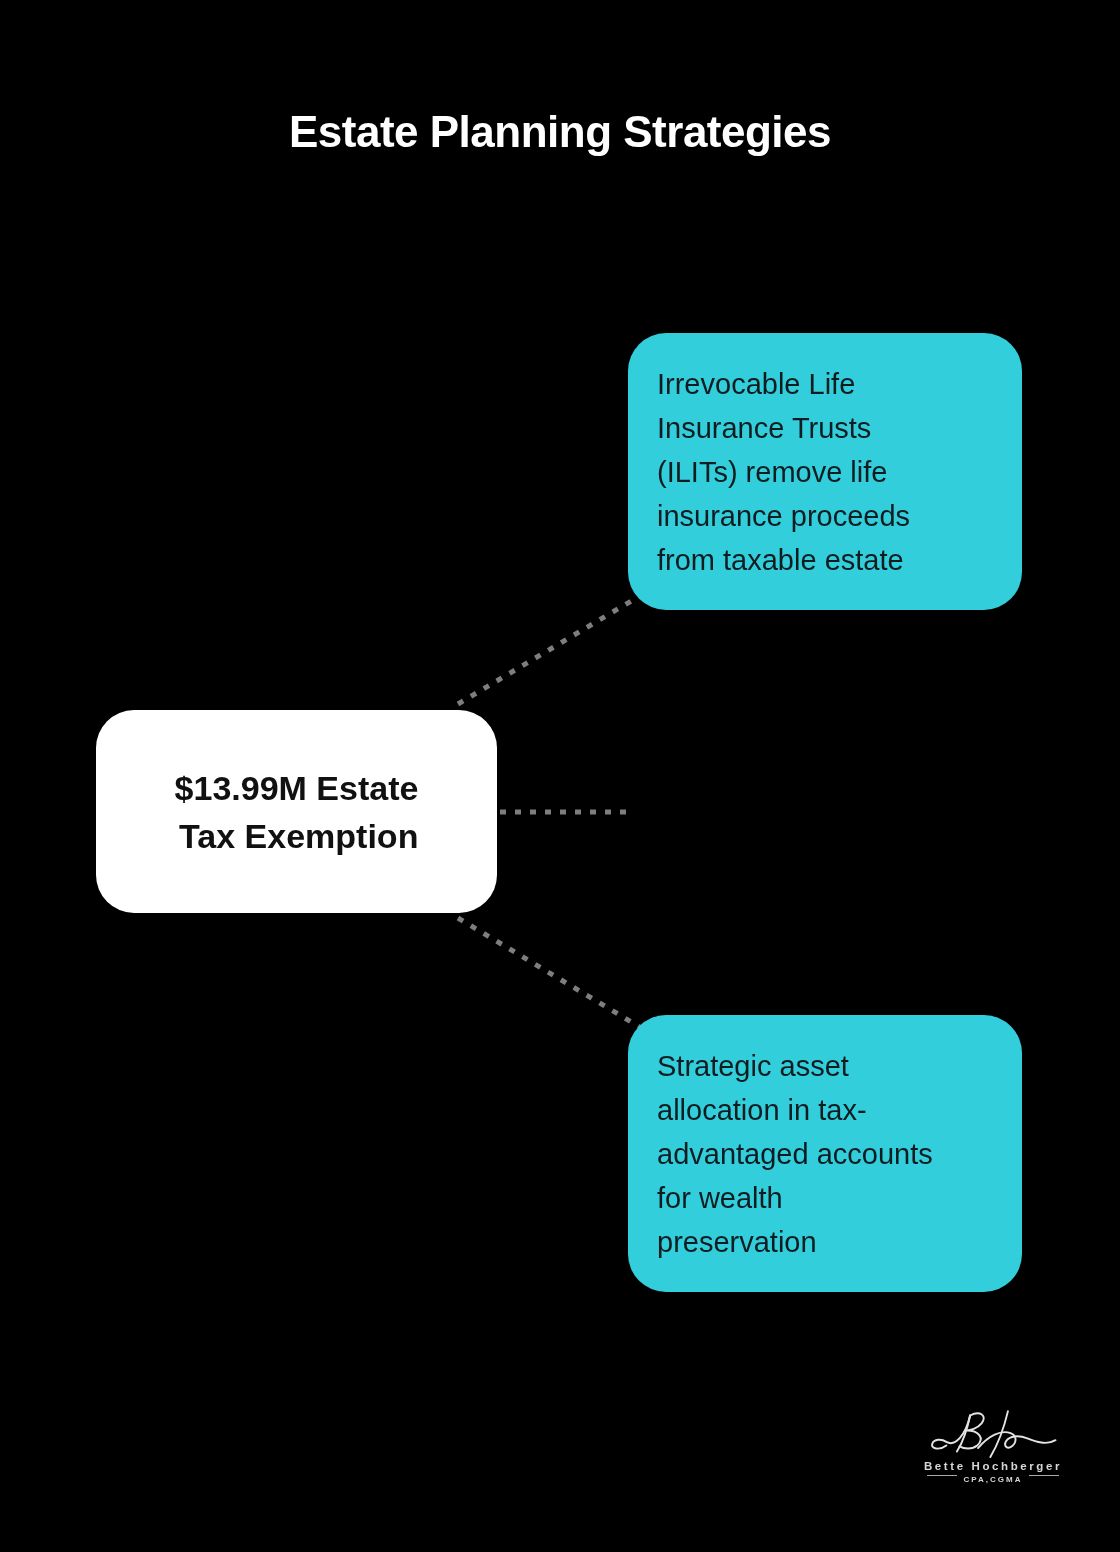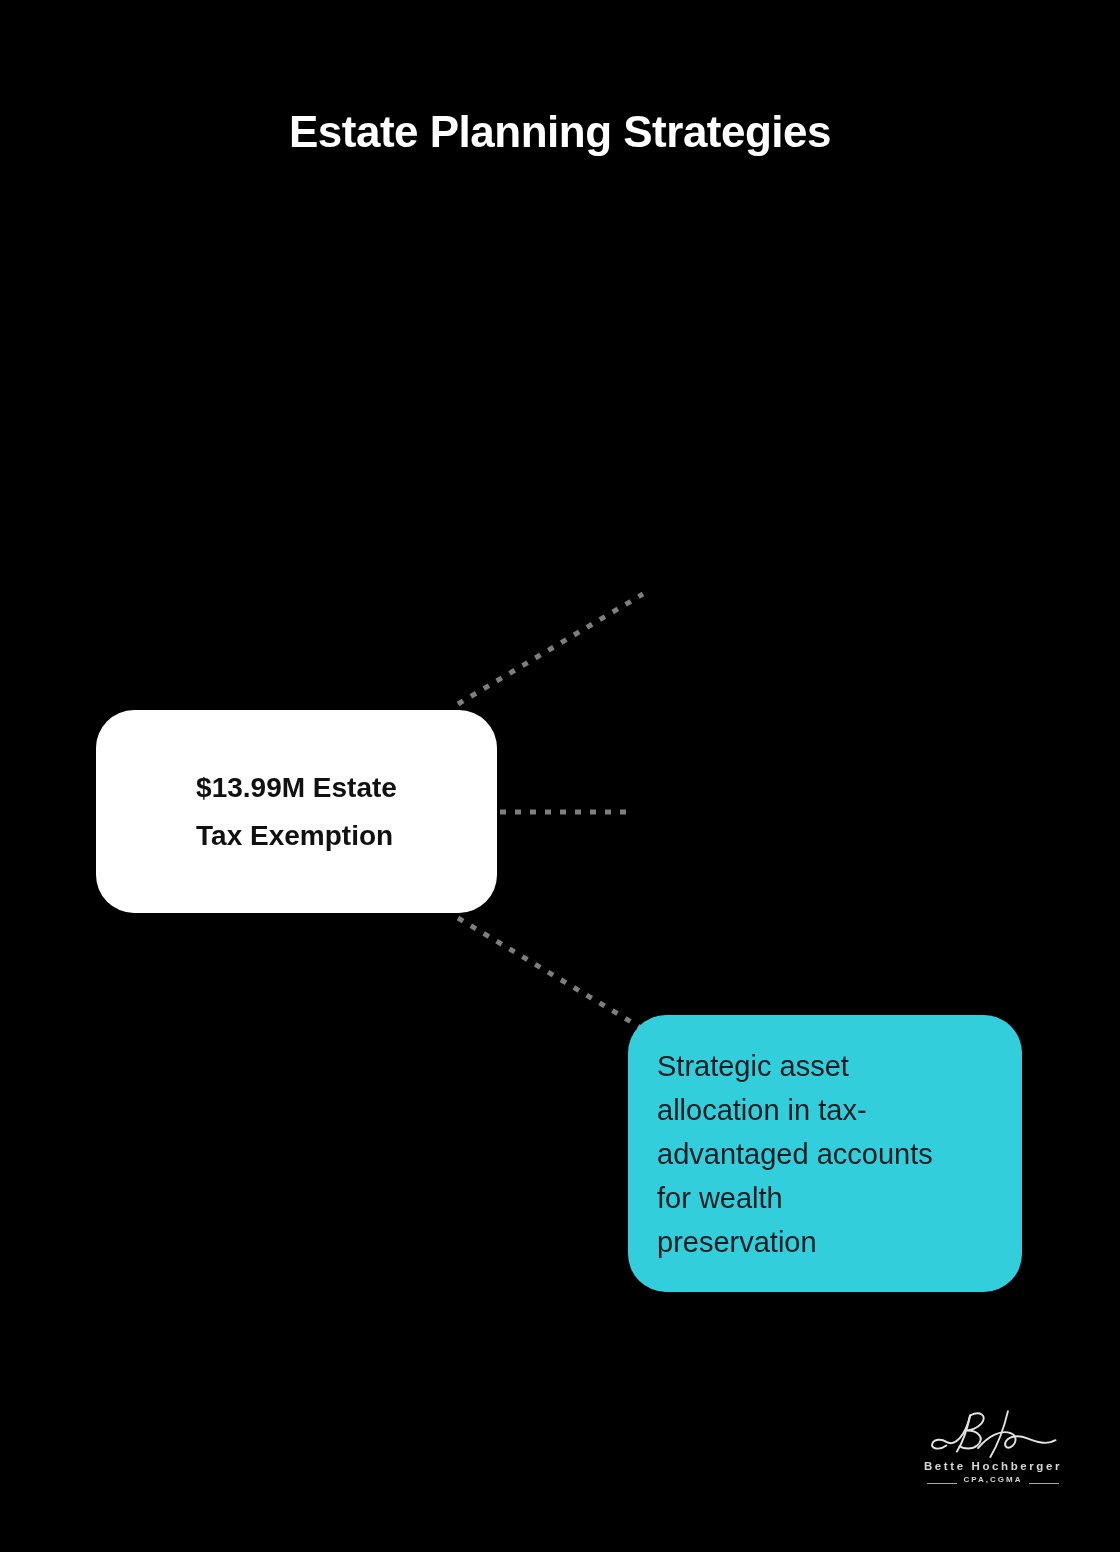--- a/index.html
+++ b/index.html
@@ -59,24 +59,24 @@
     width: 401px;
     height: 203px;
     background: var(--node-white);
     border-radius: 38px;
     display: flex;
     align-items: center;
     justify-content: center;
   }
   .root-node-label {
     color: var(--root-text-dark);
-    font-size: 28px;
+    font-size: 34px;
     font-weight: 700;
     line-height: 48px;
-    text-align: left;
+    text-align: right;
     white-space: pre-line;
   }
 
   .branch-node {
     position: absolute;
     left: 628px;
     width: 394px;
     height: 277px;
     background: var(--teal);
     border-radius: 38px;
@@ -118,21 +118,21 @@
     margin-top: 0;
     color: var(--logo-text);
     font-size: 11.5px;
     font-weight: 700;
     letter-spacing: 2.6px;
     white-space: nowrap;
   }
   .logo-cred-row {
     margin-top: 3px;
     display: flex;
-    align-items: flex-end;
+    align-items: flex-start;
     gap: 7px;
   }
   .logo-rule {
     width: 30px;
     height: 1px;
     background: #A8A8A8;
   }
   .logo-credentials {
     color: var(--logo-text);
     font-size: 8px;
@@ -152,20 +152,27 @@
     <line class="connector" x1="458" y1="704" x2="643" y2="594"></line>
     <line class="connector" x1="500" y1="812" x2="626" y2="812"></line>
     <line class="connector" x1="458" y1="918" x2="643" y2="1029"></line>
   </svg>
 
   <div class="root-node">
     <div class="root-node-label">$13.99M Estate
 Tax Exemption</div>
   </div>
 
+  <div class="branch-node b1">
+    <div class="branch-node-label">Irrevocable Life
+Insurance Trusts
+(ILITs) remove life
+insurance proceeds
+from taxable estate</div>
+  </div>
 
 
   <div class="branch-node b3">
     <div class="branch-node-label">Strategic asset
 allocation in tax-
 advantaged accounts
 for wealth
 preservation</div>
   </div>
 

